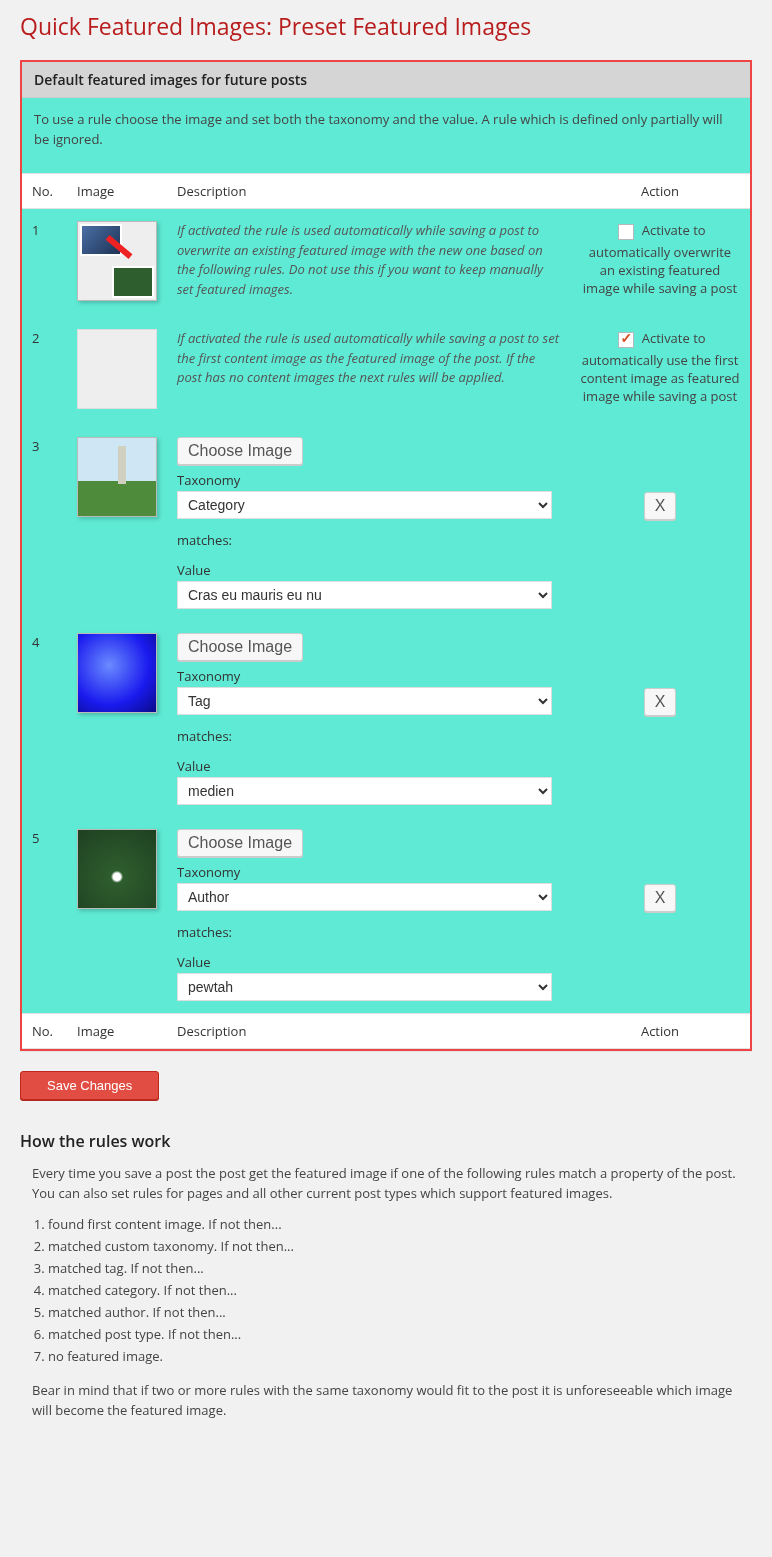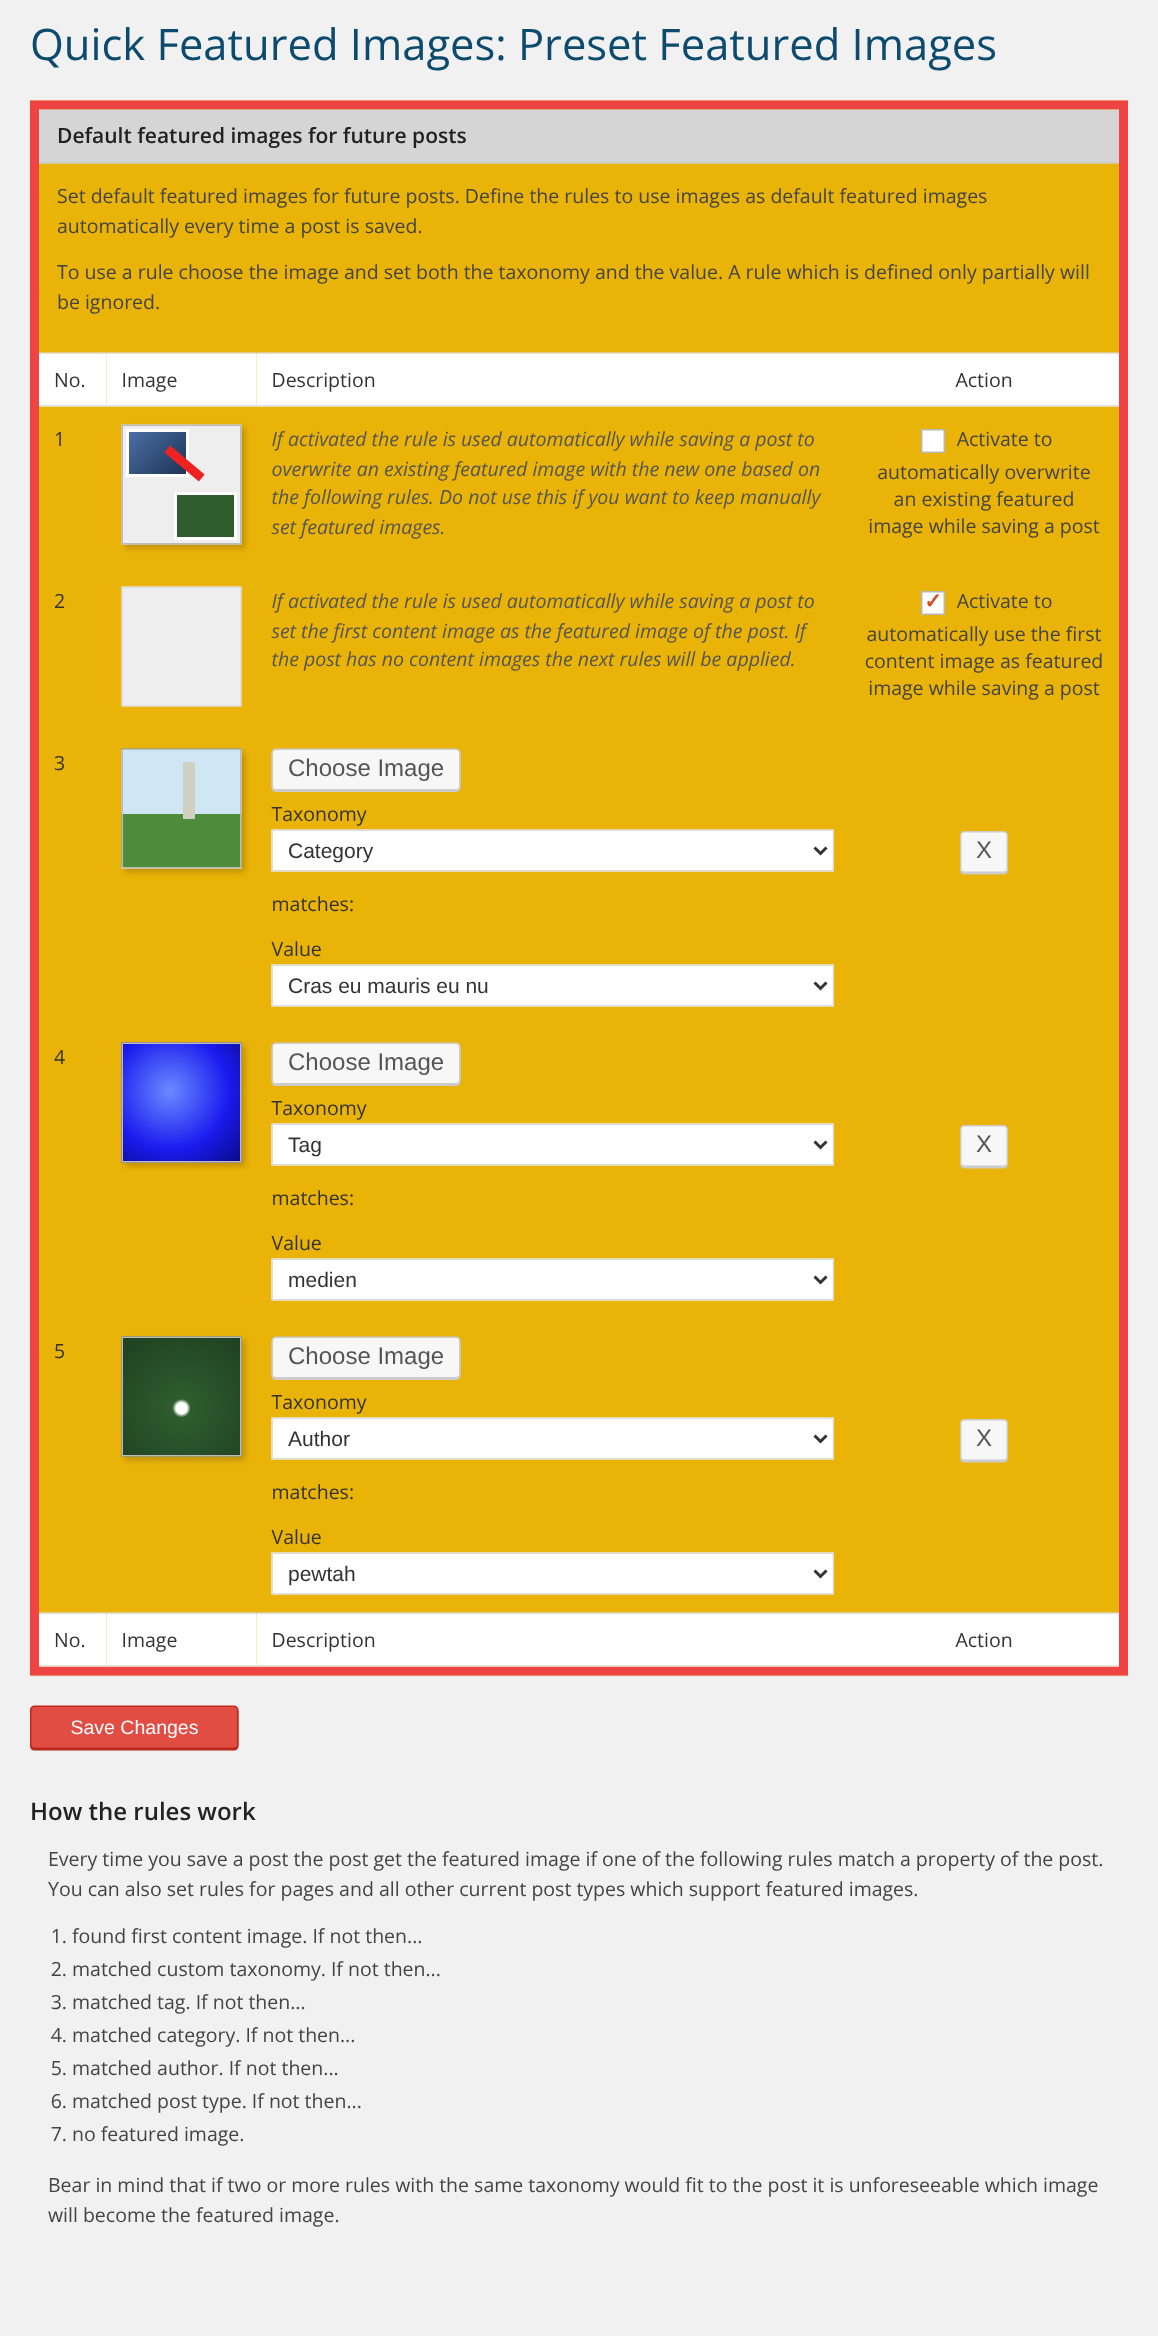--- a/index.html
+++ b/index.html
@@ -6,30 +6,30 @@
   body {
     margin: 0;
     padding: 10px 0 0 0;
     background: #f1f1f1;
     font-family: "Open Sans", -apple-system, BlinkMacSystemFont, "Segoe UI", Roboto, sans-serif;
     font-size: 13px;
     color: #444;
     width: 772px;
   }
   h1 {
-    font-size: 29px;
+    font-size: 23px;
     font-weight: 400;
-    color: #0c4a6e;
+    color: #b91c1c;
     margin: 0 0 18px 0;
     padding: 0 16px 0 20px;
   }
   .panel {
-    background: #eab308;
+    background: #5eead4;
     margin: 0 20px 20px 20px;
-    border: 6px solid #ef4444;
+    border: 2px solid #ef4444;
     box-shadow: 0 1px 1px rgba(0,0,0,0.04);
   }
   .panel-header {
     background: #d5d5d5;
     border-bottom: 1px solid #ccc;
     padding: 8px 12px;
     font-size: 14px;
     font-weight: 600;
     color: #222;
   }
@@ -156,21 +156,20 @@
   .cb-wrap { display:inline; }
 </style>
 </head>
 <body>
 
 <h1>Quick Featured Images: Preset Featured Images</h1>
 
 <div class="panel">
   <div class="panel-header">Default featured images for future posts</div>
   <div class="panel-body">
-    <p class="desc-p">Set default featured images for future posts. Define the rules to use images as default featured images automatically every time a post is saved.</p>
     <p class="desc-p">To use a rule choose the image and set both the taxonomy and the value. A rule which is defined only partially will be ignored.</p>
   </div>
 
   <table class="rules">
     <thead>
       <tr>
         <th>No.</th>
         <th>Image</th>
         <th>Description</th>
         <th>Action</th>

